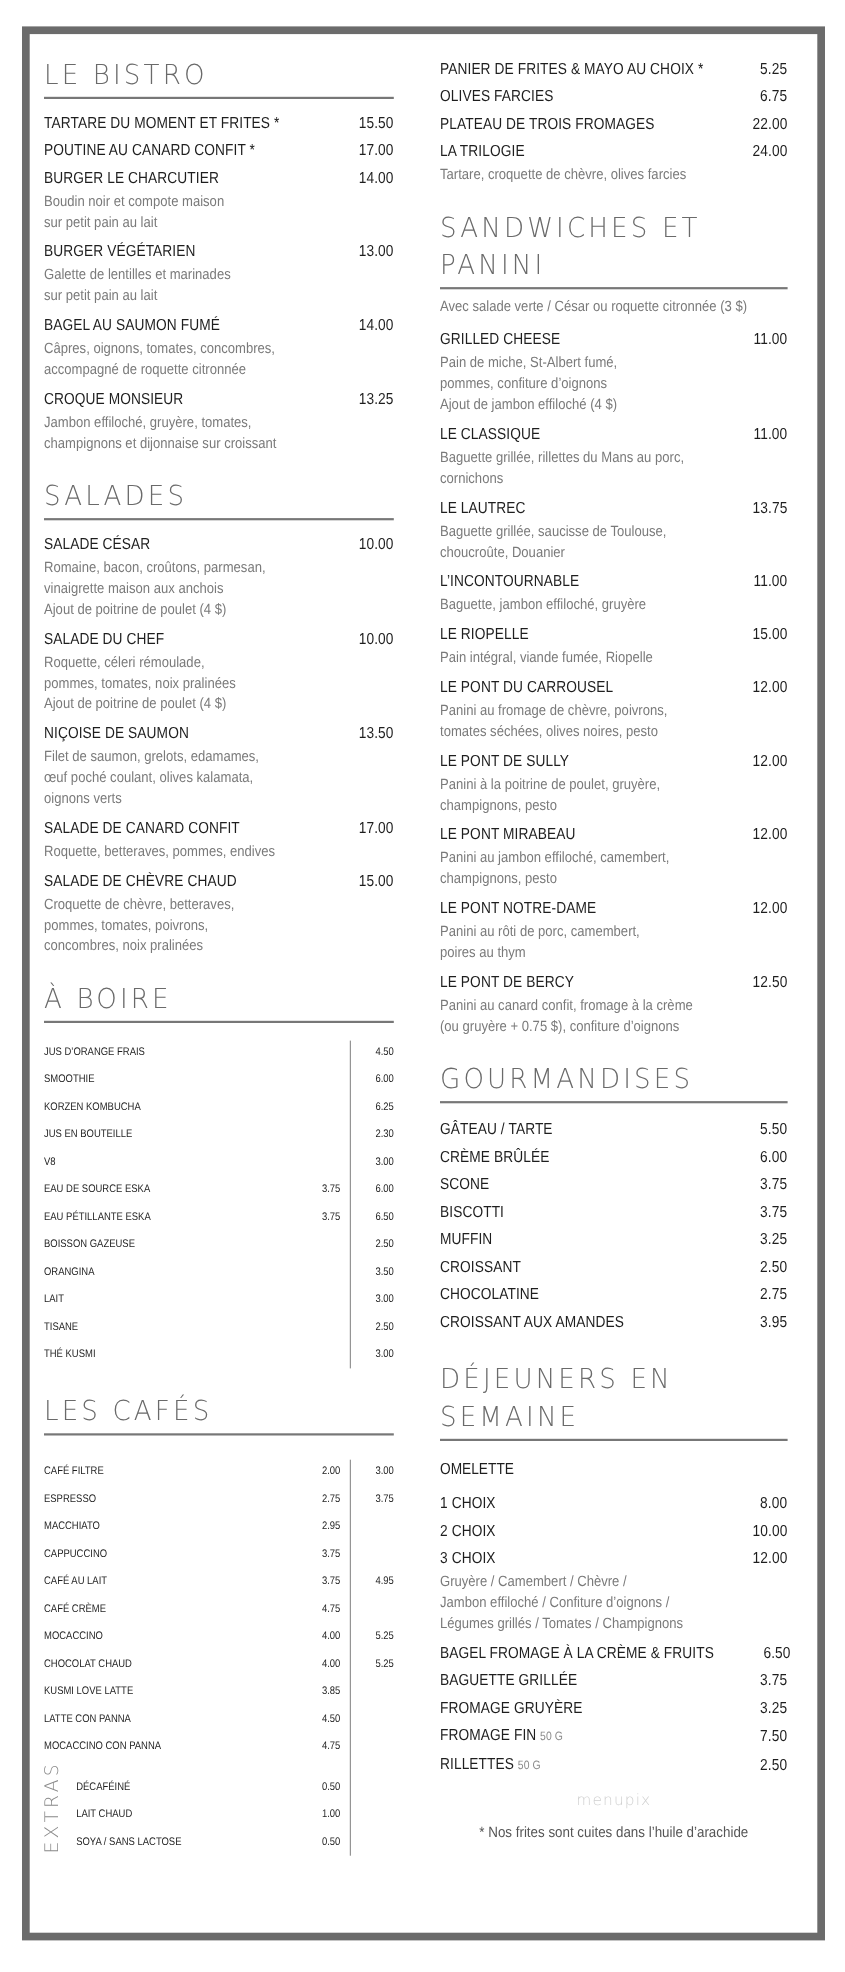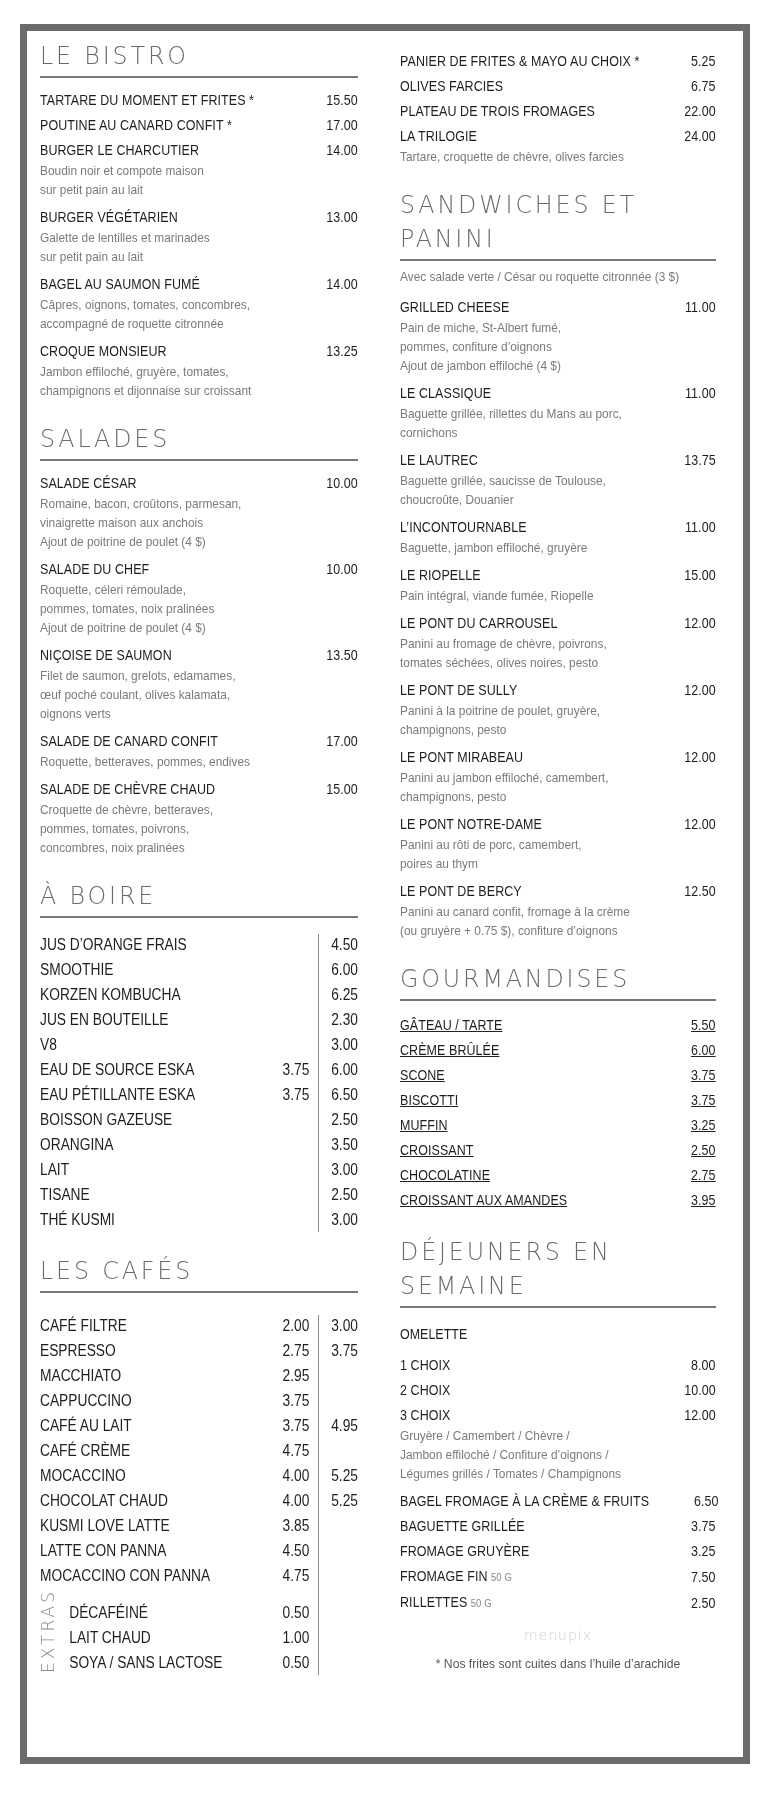--- a/index.html
+++ b/index.html
@@ -17,23 +17,23 @@
   .sec-title-wrap .sec-title { border:none; }
   .items { margin-top:10px; }
   .item { display:flex; justify-content:space-between; align-items:center;
           font-size:14.5px; line-height:25px; color:#1e1e1e; letter-spacing:0.1px; }
   .item .name { transform:scaleX(0.86); transform-origin:left; white-space:nowrap; }
   .item .price { font-size:14.5px; transform:scaleX(0.86); transform-origin:right; }
   .desc { font-size:13.5px; line-height:19px; color:#7a7a7a; margin-bottom:6px; margin-top:-2px;
           transform:scaleX(0.88); transform-origin:left; white-space:nowrap; }
   .note { font-size:13.5px; color:#7a7a7a; line-height:20px; margin:6px 0 8px;
           transform:scaleX(0.88); transform-origin:left; white-space:nowrap; }
-  .section { margin-bottom:22px; }
+  .section { margin-bottom:22px;margin-top:12px; }
   .grid-table { position:relative; }
-  .g-row { display:flex; font-size:16px; line-height:25px; color:#1e1e1e; }
+  .g-row { display:flex; font-size:10px; line-height:25px; color:#1e1e1e; }
   .g-row .name { flex:1; transform:scaleX(0.86); transform-origin:left; white-space:nowrap; }
   .g-row .p1 { width:52px; text-align:right; padding-right:10px; transform:scaleX(0.86); transform-origin:right; }
   .g-row .p2 { width:40px; text-align:right; transform:scaleX(0.86); transform-origin:right; }
   .vline { position:absolute; top:2px; bottom:0; width:1px; background:#8a8a8a; }
   .extras-wrap { position:relative; margin-top:12px; }
   .extras-label { position:absolute; left:-4px; bottom:2px; transform:rotate(-90deg); transform-origin:left bottom;
                   font-family:"DejaVu Sans", sans-serif; font-weight:200; font-size:17px; letter-spacing:3px;
                   color:#8a8a8a; width:80px; left:18px; }
   .extras-wrap .g-row .name { padding-left:34px; }
   .sub { font-size:11px; color:#8a8a8a; margin-left:4px; }
@@ -412,21 +412,21 @@
             <div>Panini au canard confit, fromage à la crème</div>
             <div>(ou gruyère + 0.75 $), confiture d’oignons</div>
           </div>
       </div>
     </div>
 
     <div class="section">
       <div class="sec-title-wrap">
           <h2 class="sec-title">GOURMANDISES</h2>
         </div>
-      <div class="items" style="margin-top:12px;text-decoration:underline;">
+      <div class="items" style="margin-top:12px;">
         <div class="item">
             <span class="name">GÂTEAU / TARTE</span>
             <span class="price">5.50</span>
           </div>
         <div class="item">
             <span class="name">CRÈME BRÛLÉE</span>
             <span class="price">6.00</span>
           </div>
         <div class="item">
             <span class="name">SCONE</span>

